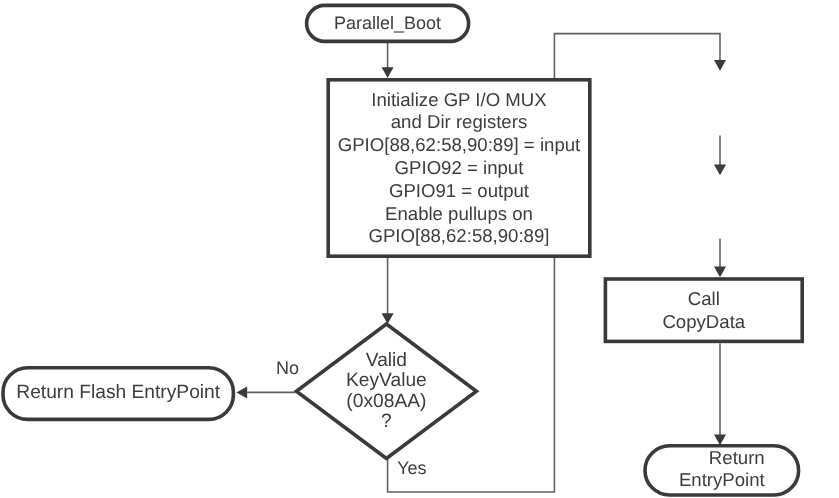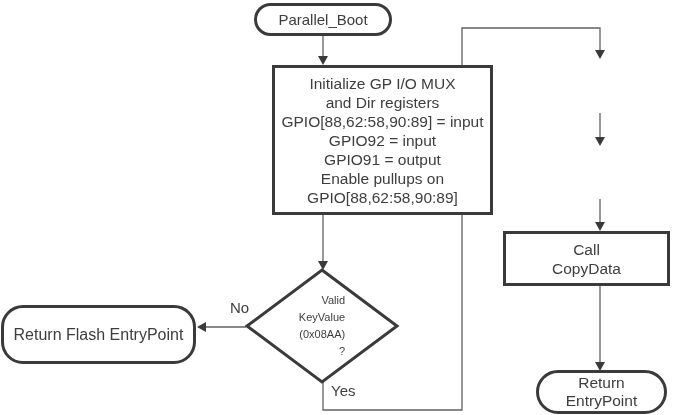--- a/index.html
+++ b/index.html
@@ -46,50 +46,50 @@
     line-height: 19px;
     font-size: 15.5px;
   }
   .terminator { border-radius: 22px; }
   .node-parallel-boot {
     left: 254px; top: 3px; width: 138px; height: 33px;
     border-radius: 17px; font-size: 15px; line-height: 16px;
   }
   .node-init-gpio { left: 229px; top: 65px; width: 221px; height: 150px; margin-left: 43px; }
   .node-return-flash {
-    left: 1px; top: 305px; width: 195px; height: 59px;
+    left: 1px; top: 305px; width: 195px; height: 46px;
     font-size: 16px; line-height: 18px;
   }
   .node-read-discard { left: 503px; top: 59px; width: 185px; height: 54px; }
   .node-read-entrypoint { left: 503px; top: 146px; width: 185px; height: 53px; }
   .node-call-copydata { left: 503px; top: 231px; width: 167px; height: 55px; }
   .node-return-entrypoint {
     left: 536px; top: 370px; width: 131px; height: 44px;
-    font-size: 15.5px; line-height: 18px;
+    font-size: 15.5px; line-height: 18px; text-align: right;
   }
   .diamond-wrap {
     position: absolute;
     left: 244px; top: 268px; width: 156px; height: 116px;
   }
   .diamond-wrap svg { position: absolute; left: 0; top: 0; }
   .diamond-wrap polygon {
     fill: var(--background);
     stroke: var(--border);
     stroke-width: 3;
     stroke-linejoin: miter;
   }
   .diamond-text {
     position: absolute;
     inset: 0;
     display: flex;
     align-items: center;
     justify-content: center;
-    text-align: right;
+    text-align: center;
     white-space: pre-line;
-    font-size: 11px;
+    font-size: 16px;
     line-height: 17px;
   }
   .edge-label {
     position: absolute;
     font-size: 15px;
     line-height: 18px;
   }
   .edge-label-no { left: 230px; top: 299px; }
   .edge-label-yes { left: 331px; top: 382px; }
 </style>

